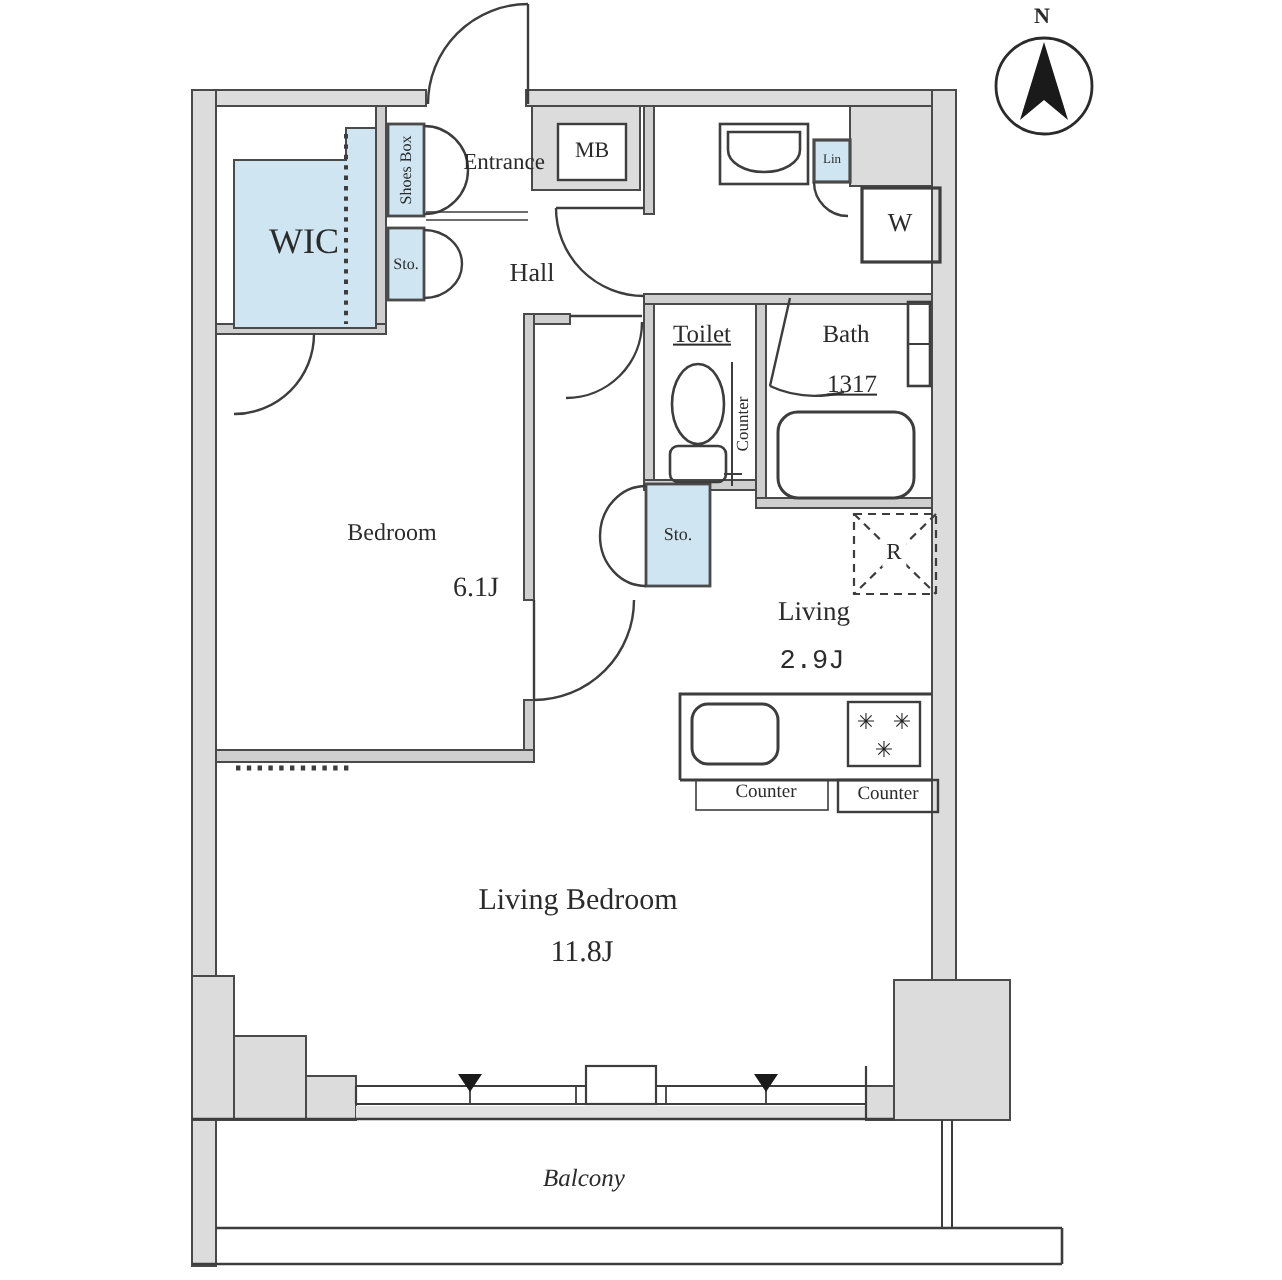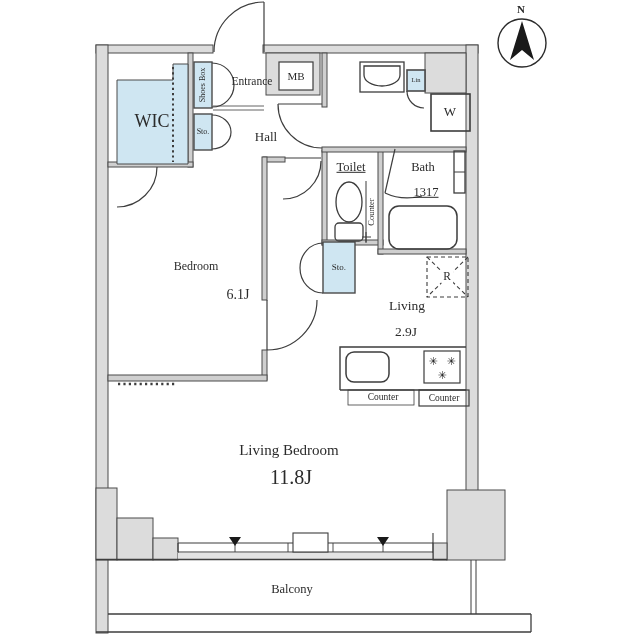--- a/index.html
+++ b/index.html
@@ -155,31 +155,31 @@
   <div class="lbl" style="left:351px;top:167px;font-size:12.5px;text-decoration:underline;">Toilet</div>
 
   <div class="lbl vert" style="left:372px;top:212px;font-size:8.5px;">Counter</div>
 
   <div class="lbl" style="left:423px;top:167px;font-size:12.5px;">Bath</div>
   <div class="lbl" style="left:426px;top:192px;font-size:12.5px;text-decoration:underline;">1317</div>
 
   <div class="lbl" style="left:339px;top:267px;font-size:9px;">Sto.</div>
 
   <div class="lbl" style="left:407px;top:306px;font-size:13.5px;">Living</div>
-  <div class="lbl" style="left:406px;top:332px;font-size:13.5px;">2.9J</div>
+  <div class="lbl" style="left:406px;top:332px;font-size:13.5px;font-family:Liberation Mono, monospace;">2.9J</div>
 
   <div class="lbl chip" style="left:447px;top:277px;font-size:11.5px;">R</div>
 
   <div class="lbl" style="left:196px;top:267px;font-size:12px;">Bedroom</div>
   <div class="lbl" style="left:196px;top:295px;font-size:14px;margin-left:42px;">6.1J</div>
 
   <div class="lbl" style="left:383px;top:397px;font-size:9.5px;">Counter</div>
   <div class="lbl" style="left:444px;top:398px;font-size:9.5px;">Counter</div>
 
   <div class="lbl" style="left:289px;top:451px;font-size:15px;">Living Bedroom</div>
-  <div class="lbl" style="left:291px;top:477px;font-size:20px;">11.8J</div>
+  <div class="lbl" style="left:291px;top:477px;font-size:15px;">11.8J</div>
 
-  <div class="lbl" style="left:292px;top:589px;font-size:12.5px;">Balcony</div>
+  <div class="lbl" style="left:292px;top:589px;font-size:12.5px;font-style:italic;">Balcony</div>
 
   <div class="burner" style="left:433px;top:361px;">✳</div>
   <div class="burner" style="left:451px;top:361px;">✳</div>
   <div class="burner" style="left:442px;top:375px;">✳</div>
 </div>
 
 </body></html>

